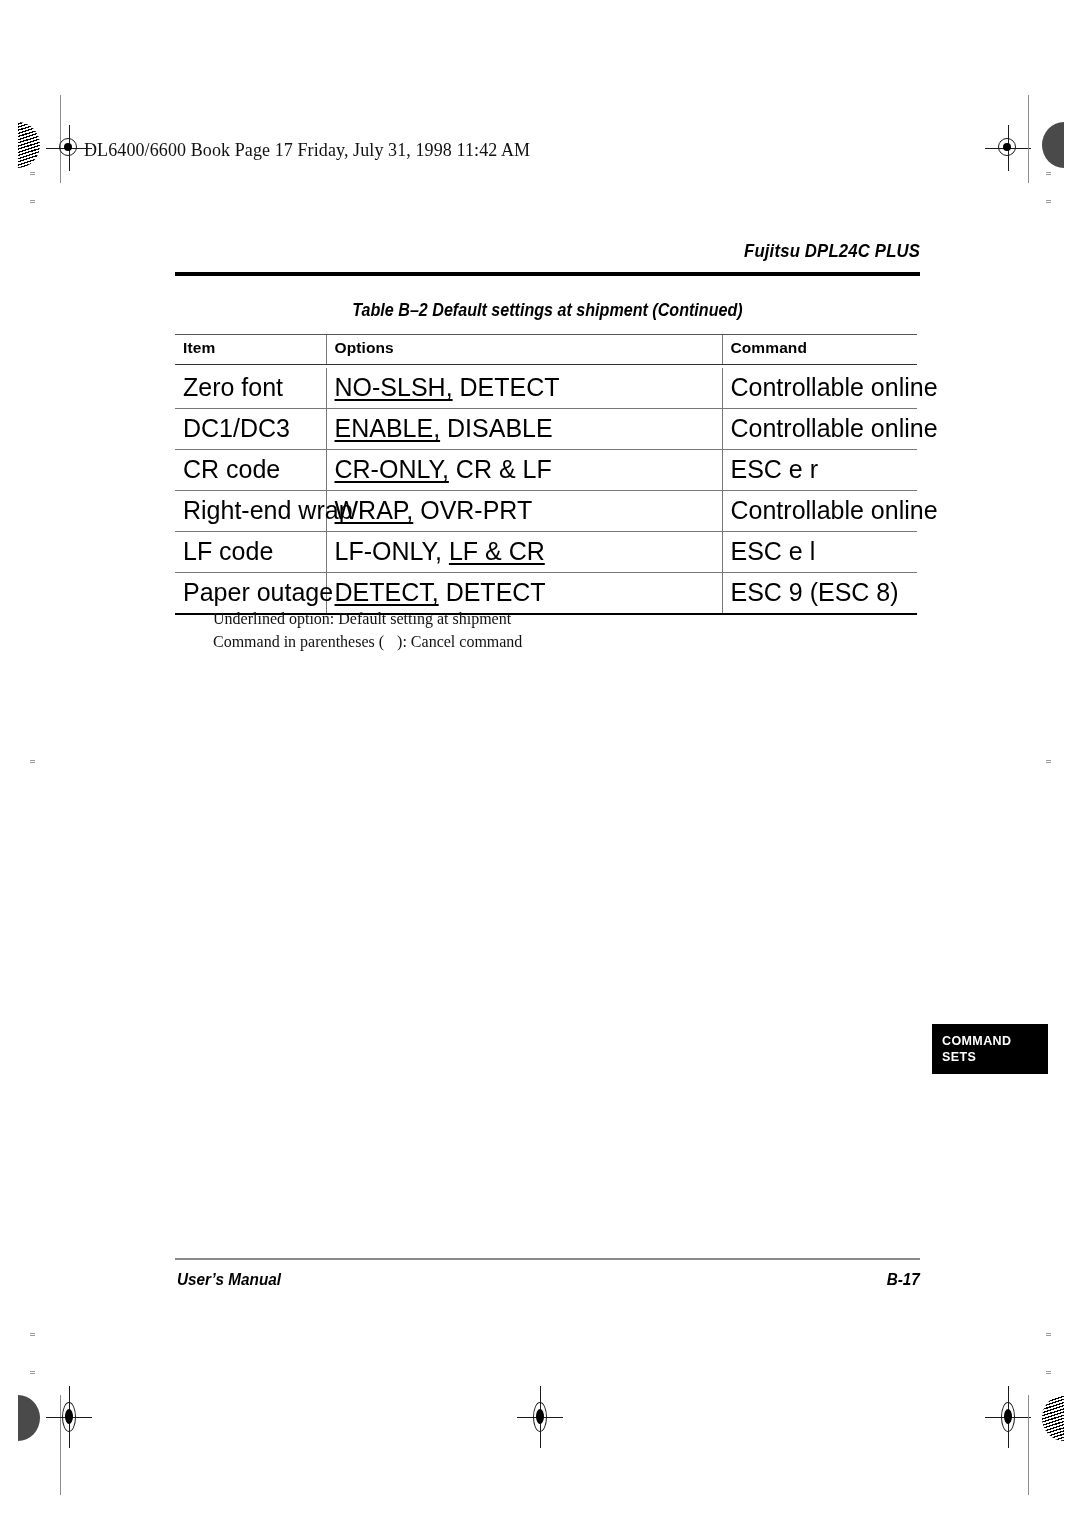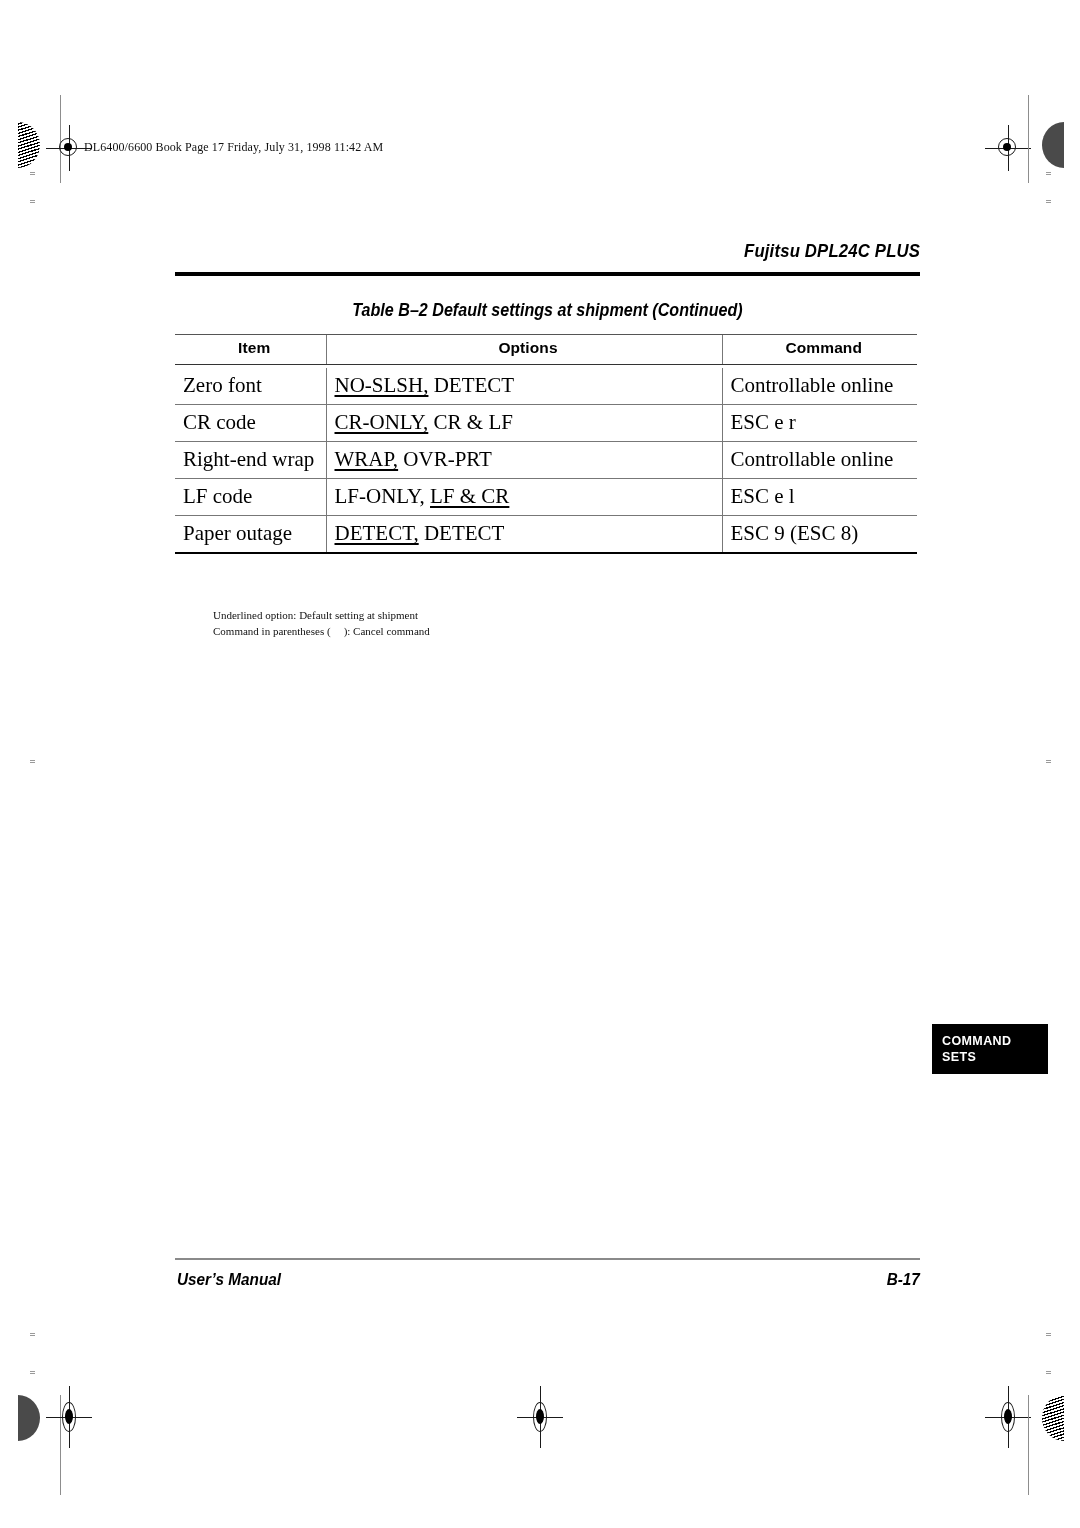--- a/index.html
+++ b/index.html
@@ -93,21 +93,21 @@
     background: repeating-linear-gradient(
       to bottom, #9a9a9a 0 1px, #fff 1px 2px);
   }
 
   
   .file-header {
     position: absolute;
     left: 84px;
     top: 140px;
     font-family: "Liberation Serif", serif;
-    font-size: 12px;
+    font-size: 18px;
     color: #111;
     white-space: nowrap;
     letter-spacing: 0.1px;
   }
 
   
   .running-head {
     position: absolute;
     right: 160px;
     top: 240px;
@@ -149,40 +149,40 @@
     top: 334px;
     width: 742px;
     border-collapse: collapse;
     table-layout: fixed;
   }
   table.settings col.c1 { width: 151px; }
   table.settings col.c2 { width: 396px; }
   table.settings col.c3 { width: 195px; }
 
   table.settings th {
-    text-align: center;
+    text-align: left;
     font-family: "Liberation Sans Narrow", "Liberation Sans", sans-serif;
     font-size: 15.5px;
     font-weight: bold;
     padding: 4px 0 7px 8px;
     border-top: 1.3px solid #555;
     border-bottom: 1px solid #333;
     vertical-align: bottom;
     letter-spacing: 0.1px;
   }
   
   table.settings thead tr.header-underline td {
     height: 3px;
     padding: 0;
     border-top: 1.2px solid #333;
   }
 
   table.settings td {
-    font-family: Liberation Serif, serif;
-    font-size: 21px;
+    font-family: Liberation Sans, sans-serif;
+    font-size: 25px;
     padding: 5px 0 6px 8px;
     border-top: 1.1px solid #777;
     vertical-align: baseline;
     white-space: nowrap;
   }
   table.settings tbody tr:first-child td { border-top: none; }
   table.settings tbody tr:last-child td { border-bottom: 2.4px solid #000; }
 
   
   table.settings th.div,
@@ -193,21 +193,21 @@
   .opt-default {
     text-decoration: underline;
     text-underline-offset: 2.5px;
   }
 
   .footnotes {
     position: absolute;
     left: 213px;
     top: 608px;
     font-family: "Liberation Serif", serif;
-    font-size: 11px;
+    font-size: 16px;
     line-height: 1.42;
     color: #111;
   }
   .gap { display: inline-block; width: 13px; }
 
   
   .thumb-tab {
     position: absolute;
     left: 932px;
     top: 1024px;
@@ -313,20 +313,25 @@
         <td></td>
     </tr>
   </thead>
   <tbody>
       <tr>
         <td>Zero font</td>
         <td class="div"><span class="opt-default">NO-SLSH,</span><span> DETECT</span></td>
         <td class="div">Controllable online</td>
       </tr>
       <tr>
+        <td>DC1/DC3</td>
+        <td class="div"><span class="opt-default">ENABLE,</span><span> DISABLE</span></td>
+        <td class="div">Controllable online</td>
+      </tr>
+      <tr>
         <td>CR code</td>
         <td class="div"><span class="opt-default">CR-ONLY,</span><span> CR &amp; LF</span></td>
         <td class="div">ESC e r</td>
       </tr>
       <tr>
         <td>Right-end wrap</td>
         <td class="div"><span class="opt-default">WRAP,</span><span> OVR-PRT</span></td>
         <td class="div">Controllable online</td>
       </tr>
       <tr>

